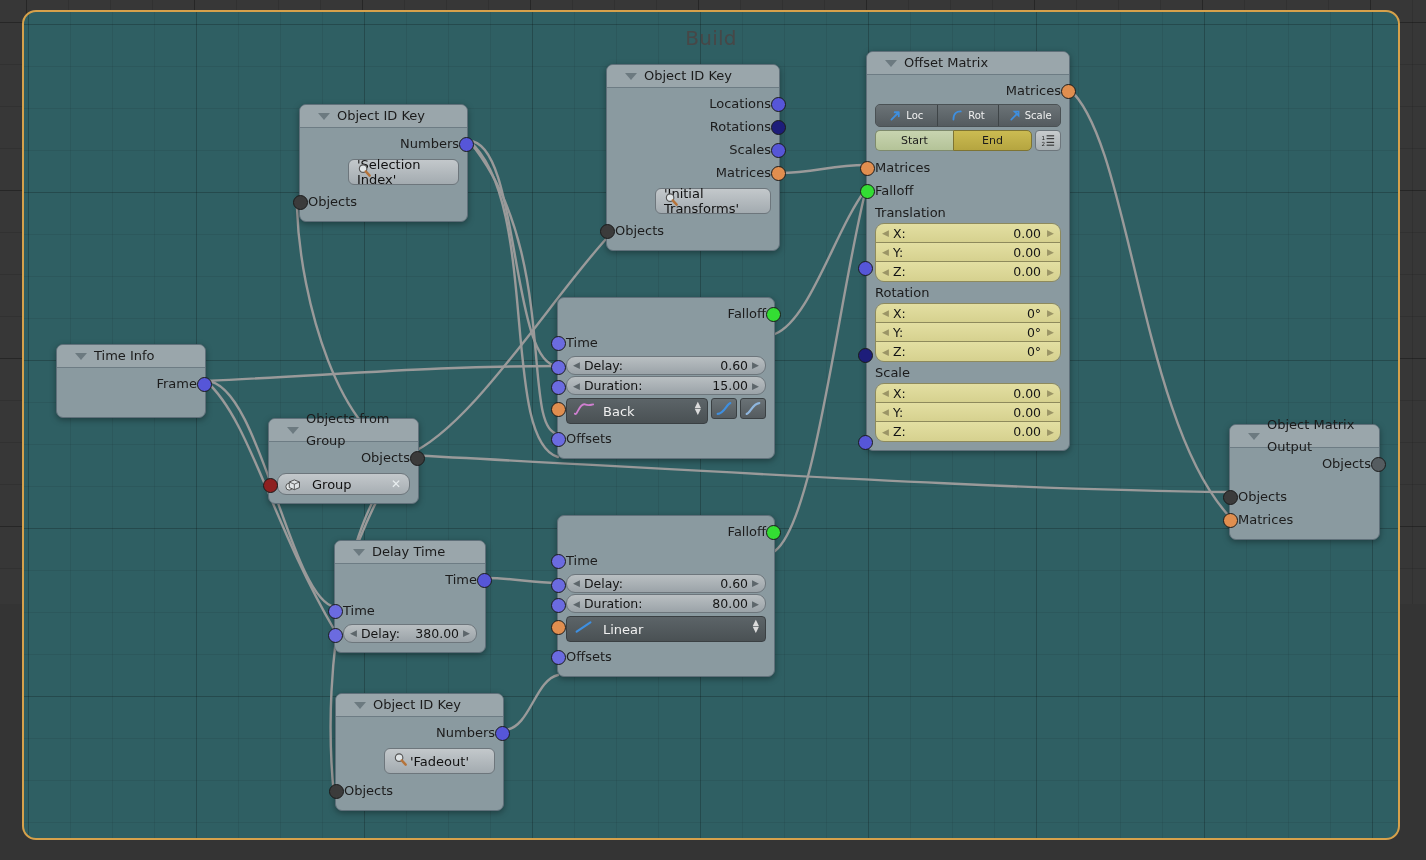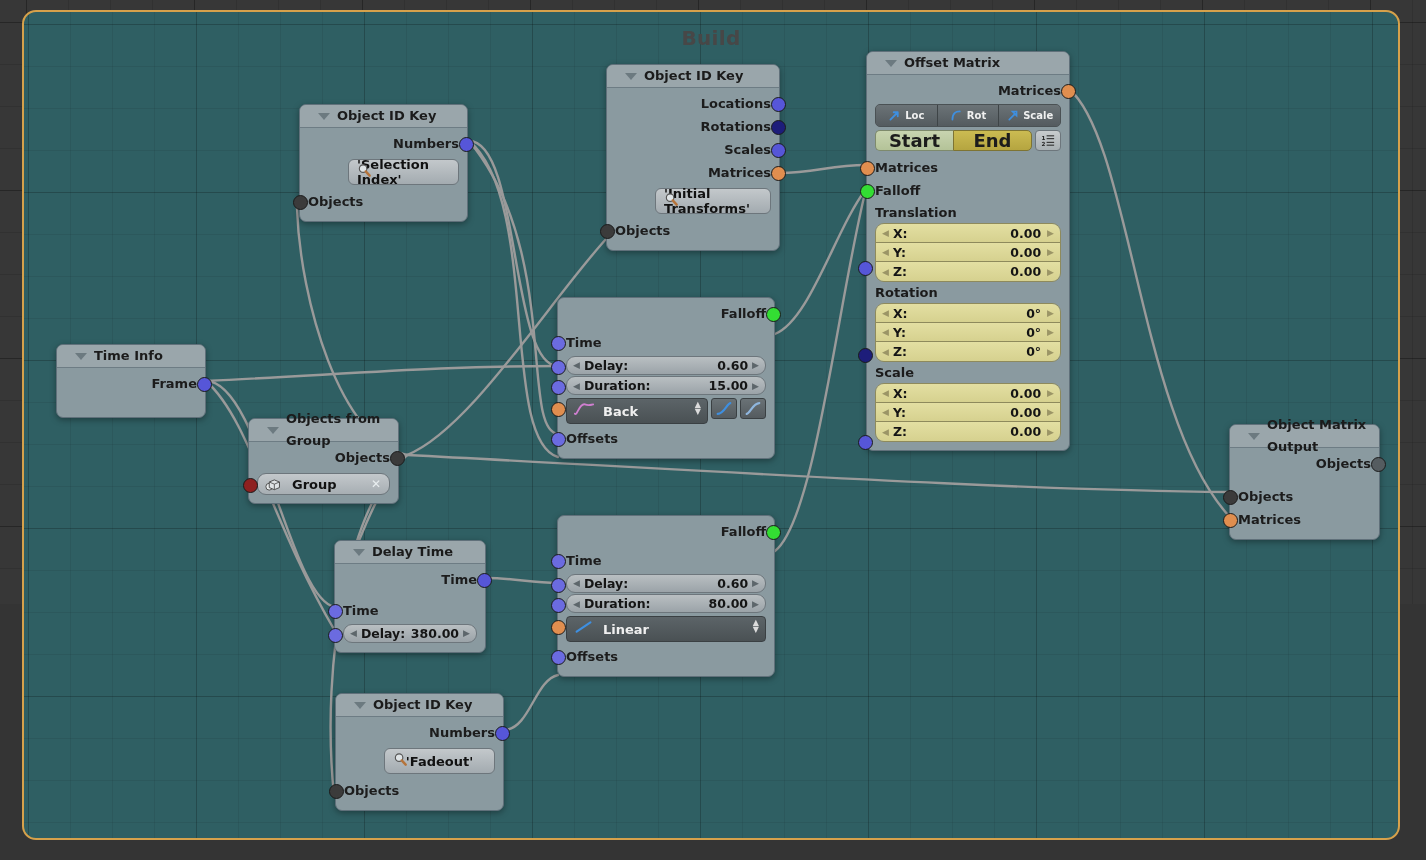--- a/index.html
+++ b/index.html
@@ -13,21 +13,20 @@
   #editor{
     position:absolute;left:0;top:0;width:1426px;height:604px;
     background-color:#373737;
     background-image:
       linear-gradient(to right, rgba(0,0,0,0.22) 1px, transparent 1px),
       linear-gradient(to bottom, rgba(0,0,0,0.22) 1px, transparent 1px),
       linear-gradient(to right, rgba(0,0,0,0.10) 1px, transparent 1px),
       linear-gradient(to bottom, rgba(0,0,0,0.10) 1px, transparent 1px);
     background-size:168px 168px,168px 168px,42px 42px,42px 42px;
     background-position:26px 22px,26px 22px,26px 22px,26px 22px;
-    font-weight:bold;
   }
   
   #frame{
     position:absolute;left:22px;top:10px;width:1378px;height:830px;
     background:#2f5f63;
     border:2px solid #d6a14b;
     border-radius:14px;
     box-sizing:border-box;
     background-image:
       linear-gradient(to right, rgba(0,0,0,0.16) 1px, transparent 1px),
@@ -161,21 +160,21 @@
   .lrs > div{
     flex:1;display:flex;align-items:center;justify-content:center;gap:4px;
     color:#f0f0f0;font-size:10px;
     background:linear-gradient(#6b7377,#545b5f);
     border-right:1px solid #3e4447;
   }
   .lrs > div:last-child{border-right:none;}
   .sebar{display:flex;height:21px;margin-top:3px;gap:0;align-items:stretch;}
   .sebtn{
     flex:1;display:flex;align-items:center;justify-content:center;
-    font-size:18px;color:#1c1c1c;box-sizing:border-box;
+    font-size:11px;color:#1c1c1c;box-sizing:border-box;
   }
   .se-start{background:linear-gradient(#c8d4b0,#b4c398);border:1px solid #7e8a6c;
     border-top-left-radius:5px;border-bottom-left-radius:5px;border-right:none;}
   .se-end{background:linear-gradient(#cbbb52,#b5a540);border:1px solid #7e7433;
     border-top-right-radius:5px;border-bottom-right-radius:5px;}
   .listbtn{
     width:24px;margin-left:3px;border-radius:4px;
     background:linear-gradient(#c8ccce,#a9b0b3);border:1px solid #6d767c;
     display:flex;align-items:center;justify-content:center;
   }
@@ -430,21 +429,21 @@
       <span>Time Info</span>
     </div>
     <div class="node-body" style="padding-bottom:22px;">
       <div class="row out">
         <span class="lbl">Frame</span>
         <span class="sock right s-blue" style="top:5px;"></span>
       </div>
     </div>
   </div>
 
-  <div class="node" style="left:248px;top:418px;width:151px;">
+  <div class="node" style="left:268px;top:418px;width:151px;">
     <div class="node-header">
       <span class="tri"></span>
       <span>Objects from Group</span>
     </div>
     <div class="node-body">
       <div class="row out">
         <span class="lbl">Objects</span>
         <span class="sock right s-black" style="top:5px;"></span>
       </div>
       <div style="height:4px;"></div>

